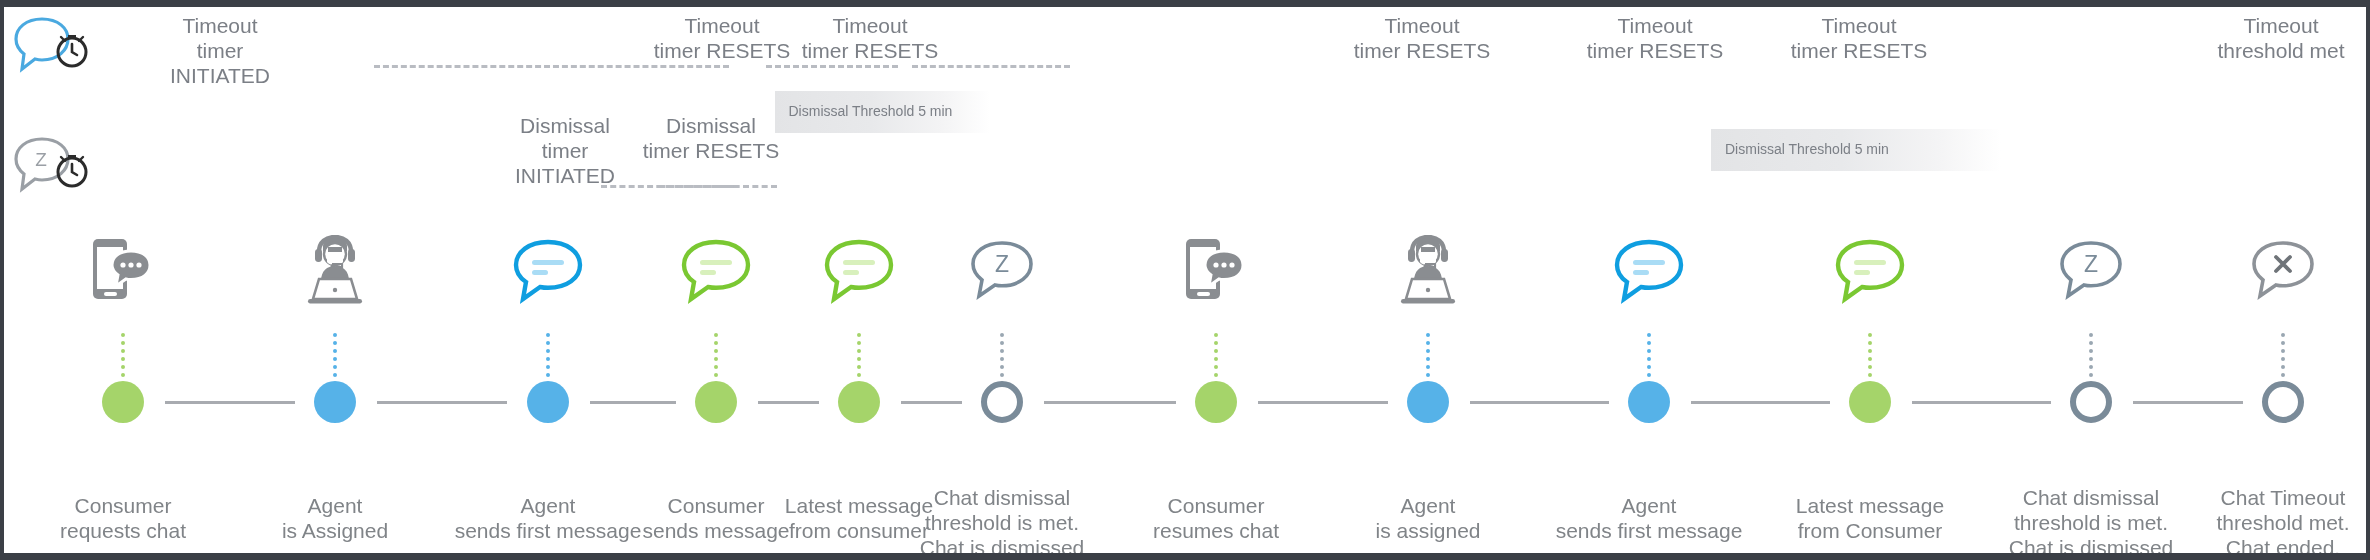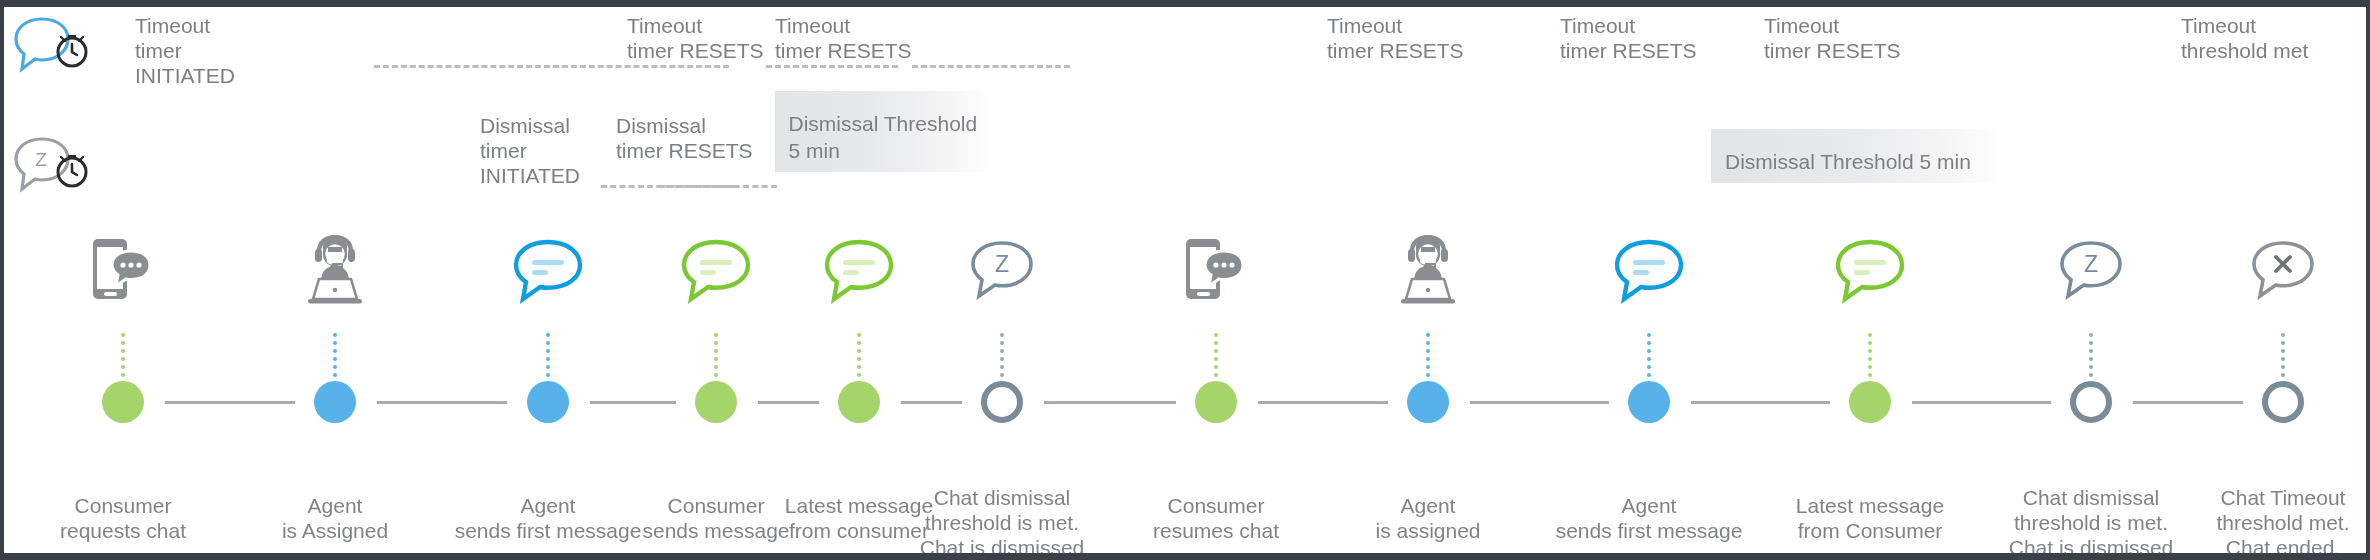--- a/index.html
+++ b/index.html
@@ -20,42 +20,43 @@
   }
 
   
   .legend-item { position: absolute; }
   #legend-timeout { left: 8px;  top: 8px;  }
   #legend-dismissal { left: 8px; top: 128px; }
 
   
   .annot {
     position: absolute;
+    text-align: center;
     color: #7b7f86;
     font-size: 21px;
     line-height: 25px;
     white-space: pre-line;
   }
   .annot.timeout  { top: 6px; }
   .annot.dismissal { top: 106px; }
 
   
   .timerbar {
     position: absolute;
     border-top: 3px dashed #b9bcc2;
     height: 0;
   }
 
   
   .chip {
     position: absolute;
     color: #7b7f86;
-    font-size: 21px;
+    font-size: 14px;
     line-height: 27px;
-    padding: 19px 12px 8px 14px;
+    padding: 7px 12px 8px 14px;
     background: linear-gradient(to right, #e3e4e6 0%, #e8e9eb 45%, #f4f4f5 78%, #ffffff 100%);
   }
 
   
   .node-icon {
     position: absolute;
     top: 228px;
     width: 90px;
     height: 72px;
     display: flex; align-items: center; justify-content: center;

